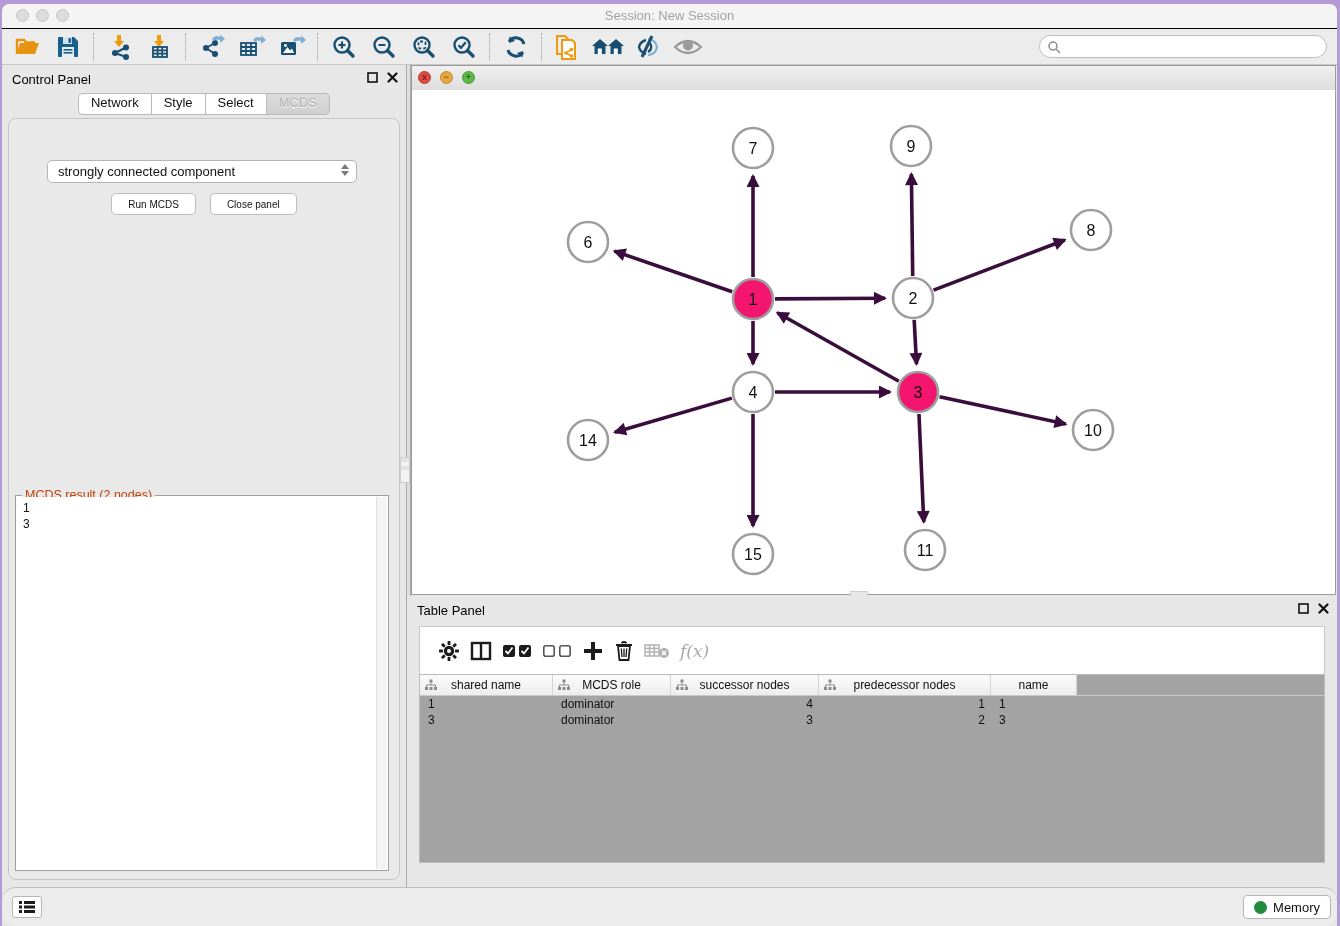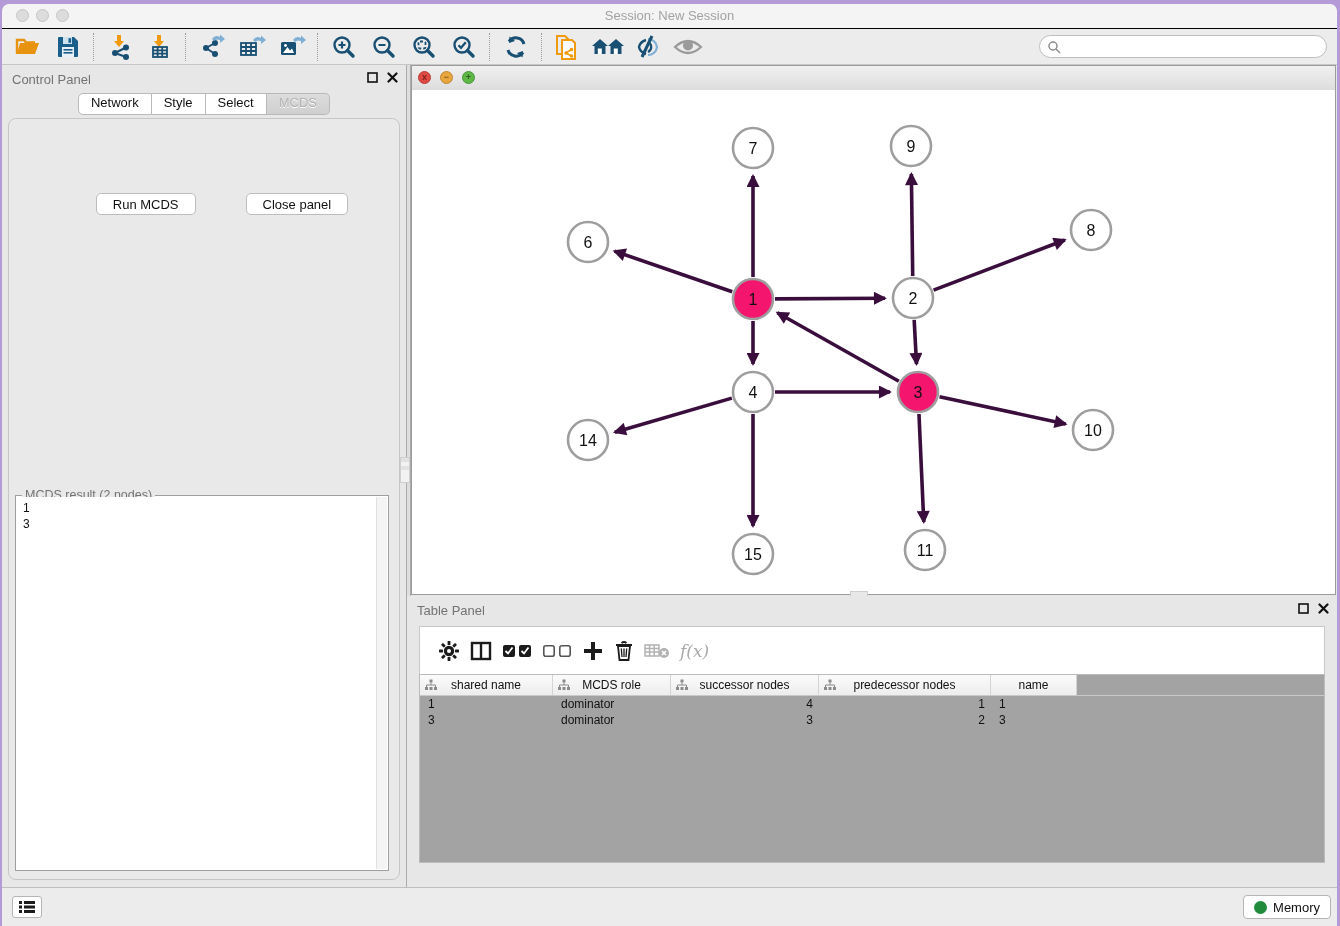--- a/index.html
+++ b/index.html
@@ -26,47 +26,47 @@
   .searchbox input{border:none;outline:none;flex:1;font-size:12px;background:transparent;margin-left:4px;}
 
   
   .control-panel{position:absolute;left:0;top:61px;width:404px;bottom:38px;background:#e7e7e7;}
   .vdivider{position:absolute;left:404px;top:61px;width:5px;bottom:38px;background:#dedede;
             border-left:1px solid #ababab;border-right:1px solid #ababab;box-sizing:border-box;}
   .vdivider .grip{position:absolute;left:-7px;top:392px;width:8px;height:24px;background:#f2f2f2;
             border:1px solid #cfcfcf;box-shadow:inset 0 4px 0 #e2e2e2, inset 0 8px 0 #f2f2f2, inset 0 12px 0 #e2e2e2;}
 
   .panel-head{position:relative;height:28px;}
-  .panel-head .ptitle{position:absolute;left:10px;top:7px;font-size:13px;color:#737373;}
+  .panel-head .ptitle{position:absolute;left:10px;top:7px;font-size:13px;color:#000000;}
   .panel-head .picons{position:absolute;right:8px;top:7px;display:flex;gap:9px;align-items:center;}
 
   
   .seg{display:flex;justify-content:center;}
   .seg .tab{font-size:13px;color:#111;background:#fff;border:1px solid #b9b9b9;border-left:none;
             padding:0 12px 3px;height:22px;box-sizing:border-box;cursor:default;white-space:nowrap;}
   .seg .tab:first-child{border-left:1px solid #b9b9b9;border-radius:5px 0 0 5px;}
   .seg .tab:last-child{border-radius:0 5px 5px 0;}
   .seg .tab.active{background:linear-gradient(#dcdcdc,#cfcfcf);color:#b2b2b2;text-shadow:0 1px 0 #fff;}
 
   .cp-content{position:absolute;left:6px;right:6px;top:53px;bottom:8px;background:#e9e9e9;
               border:1px solid #c6c6c6;border-radius:8px;}
   .opt-label{position:absolute;left:0;right:0;top:18px;text-align:center;font-size:13px;color:#1c1c1c;}
   .criterion{position:absolute;left:38px;right:42px;top:41px;height:23px;background:#fff;border:1px solid #b5b5b5;
              border-radius:5px;display:flex;align-items:center;font-size:13px;color:#111;padding-left:10px;box-sizing:border-box;}
   .criterion .chev{position:absolute;right:7px;top:3px;display:flex;flex-direction:column;gap:2px;align-items:center;}
   .criterion .chev i{width:0;height:0;border-left:4px solid transparent;border-right:4px solid transparent;}
   .criterion .chev i.up{border-bottom:5px solid #7a7a7a;}
   .criterion .chev i.dn{border-top:5px solid #7a7a7a;}
   .cp-buttons{position:absolute;left:0;right:0;top:74px;display:flex;justify-content:center;gap:14px;}
-  .push-btn{background:#fff;border:1px solid #bdbdbd;border-radius:5px;font-size:13px;color:#111;
-            padding:2px 16px;height:22px;box-sizing:border-box;font-family:inherit;cursor:default;margin-left:36px;}
+  .push-btn{background:#fff;border:1px solid #bdbdbd;border-radius:5px;font-size:10px;color:#111;
+            padding:2px 16px;height:22px;box-sizing:border-box;font-family:inherit;cursor:default;}
 
   .result-box{position:absolute;left:6px;right:10px;top:376px;bottom:8px;border:1px solid #9f9f9f;
               background:#fff;margin:0;}
-  .result-legend{position:absolute;top:-8px;left:6px;background:#e9e9e9;padding:0 3px;font-size:12.5px;color:#737373;}
+  .result-legend{position:absolute;top:-8px;left:6px;background:#e9e9e9;padding:0 3px;font-size:12.5px;color:#c2410c;}
   .result-text{position:absolute;inset:1px 11px 1px 1px;background:#fff;font-size:12px;color:#111;
                padding:3px 0 0 6px;white-space:pre;line-height:16px;}
   .result-scroll{position:absolute;top:1px;bottom:1px;right:1px;width:10px;background:#f4f4f4;border-left:1px solid #e0e0e0;}
 
   
   .net-frame{position:absolute;left:409px;top:61px;width:925px;height:530px;background:#fff;
              border:1px solid #9b9b9b;box-sizing:border-box;}
   .net-title{position:relative;height:24px;background:linear-gradient(#f0f0f0,#dddddd);border-bottom:1px solid #b8b8b8;}
   .net-title .ttext{position:absolute;left:0;right:0;top:4px;text-align:center;font-size:13px;color:#111;}
   .lights{position:absolute;left:6px;top:5px;display:flex;gap:9px;}
@@ -89,21 +89,21 @@
   .thead{display:flex;height:20px;border-bottom:1px solid #c9c9c9;}
   .th{display:flex;align-items:center;justify-content:center;gap:5px;font-size:12px;color:#111;
       background:linear-gradient(#fbfbfb,#ededed);border-right:1px solid #d4d4d4;box-sizing:border-box;position:relative;}
   .th .attr-ic{position:absolute;left:5px;top:4px;}
   .trow{display:flex;height:16px;}
   .td{font-size:12px;color:#111;box-sizing:border-box;padding:1px 6px 0 8px;white-space:nowrap;overflow:hidden;}
   .td.num{text-align:right;}
   .tbl-tabs-strip{position:absolute;left:12px;right:12px;bottom:0;height:25px;display:flex;justify-content:center;align-items:flex-start;padding-top:1px;}
 
   
-  .statusbar{position:absolute;left:0;right:0;bottom:0;height:38px;background:#ececec;border-top:1px solid #bfbfbf;}
+  .statusbar{position:absolute;left:0;right:0;bottom:0;height:38px;background:#ececec;border-top:1px solid #bfbfbf;border-radius:14px;}
   .sb-left-btn{position:absolute;left:10px;top:8px;width:30px;height:22px;background:#fff;border:1px solid #b5b5b5;
                border-radius:3px;display:flex;align-items:center;justify-content:center;}
   .memory-btn{position:absolute;right:6px;top:7px;height:24px;background:#fff;border:1px solid #b5b5b5;border-radius:4px;
               display:flex;align-items:center;gap:6px;padding:0 10px;font-size:13px;color:#111;font-family:inherit;}
   .memory-dot{width:13px;height:13px;border-radius:50%;background:#1f8b3b;}
   .fx{font-family:"DejaVu Serif",serif;font-style:italic;font-size:17px;color:#a9a9a9;}
 </style>
 </head>
 <body>
 
@@ -273,20 +273,27 @@
           </svg>
       </span>
     </div>
     <div class="seg" id="cp-tabs">
         <button class="tab">Network</button>
         <button class="tab">Style</button>
         <button class="tab">Select</button>
         <button class="tab active">MCDS</button>
       </div>
     <div class="cp-content">
+      <div class="criterion">
+        <span>strongly connected component</span>
+        <span class="chev">
+            <i class="up"></i>
+            <i class="dn"></i>
+          </span>
+      </div>
       <div class="cp-buttons">
         <button class="push-btn">Run MCDS</button>
         <button class="push-btn">Close panel</button>
       </div>
       <div class="result-box">
         <span class="result-legend">MCDS result (2 nodes)</span>
         <div class="result-text" id="result-lines">1
 3</div>
         <div class="result-scroll"></div>
       </div>

